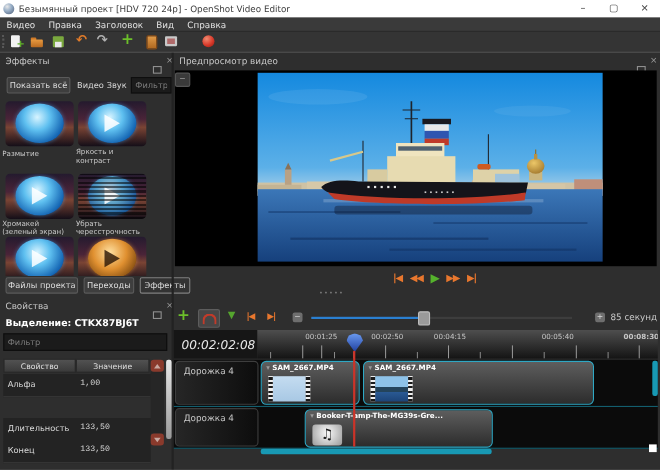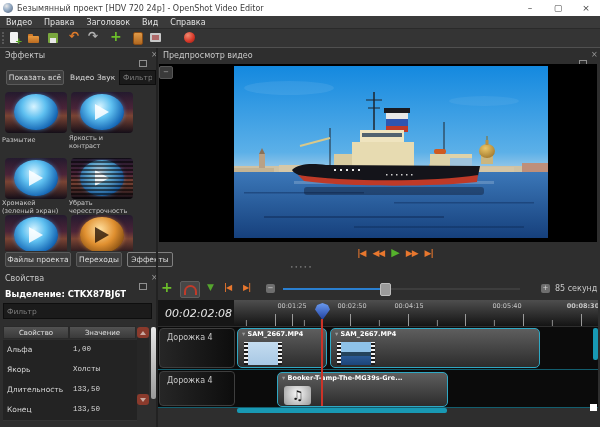--- a/index.html
+++ b/index.html
@@ -176,24 +176,20 @@
 
   <div class="abs" style="left:5px;top:289px;font-size:8.5px;font-weight:bold;color:#ffffff;">Выделение: CTKX87BJ6T</div>
   <input class="propinput" style="left: 3px; top: 303px; width: 149px; height: 16px;" placeholder="Фильтр">
 
   <div class="abs th" style="left:3px;top:326px;width:66px;">Свойство</div>
   <div class="abs th" style="left:69px;top:326px;width:67px;">Значение</div>
 
   <div class="abs cellrow" style="left:3px;top:340px;">
     <span class="cellp">Альфа</span>
     <span class="cellv">1,00</span>
-  </div>
-  <div class="abs cellrow" style="left:3px;top:360px;">
-    <span class="cellp">Якорь</span>
-    <span class="cellv">Холсты</span>
   </div>
   <div class="abs cellrow" style="left:3px;top:380px;">
     <span class="cellp">Длительность</span>
     <span class="cellv">133,50</span>
   </div>
   <div class="abs cellrow" style="left:3px;top:400px;">
     <span class="cellp">Конец</span>
     <span class="cellv">133,50</span>
   </div>
 

